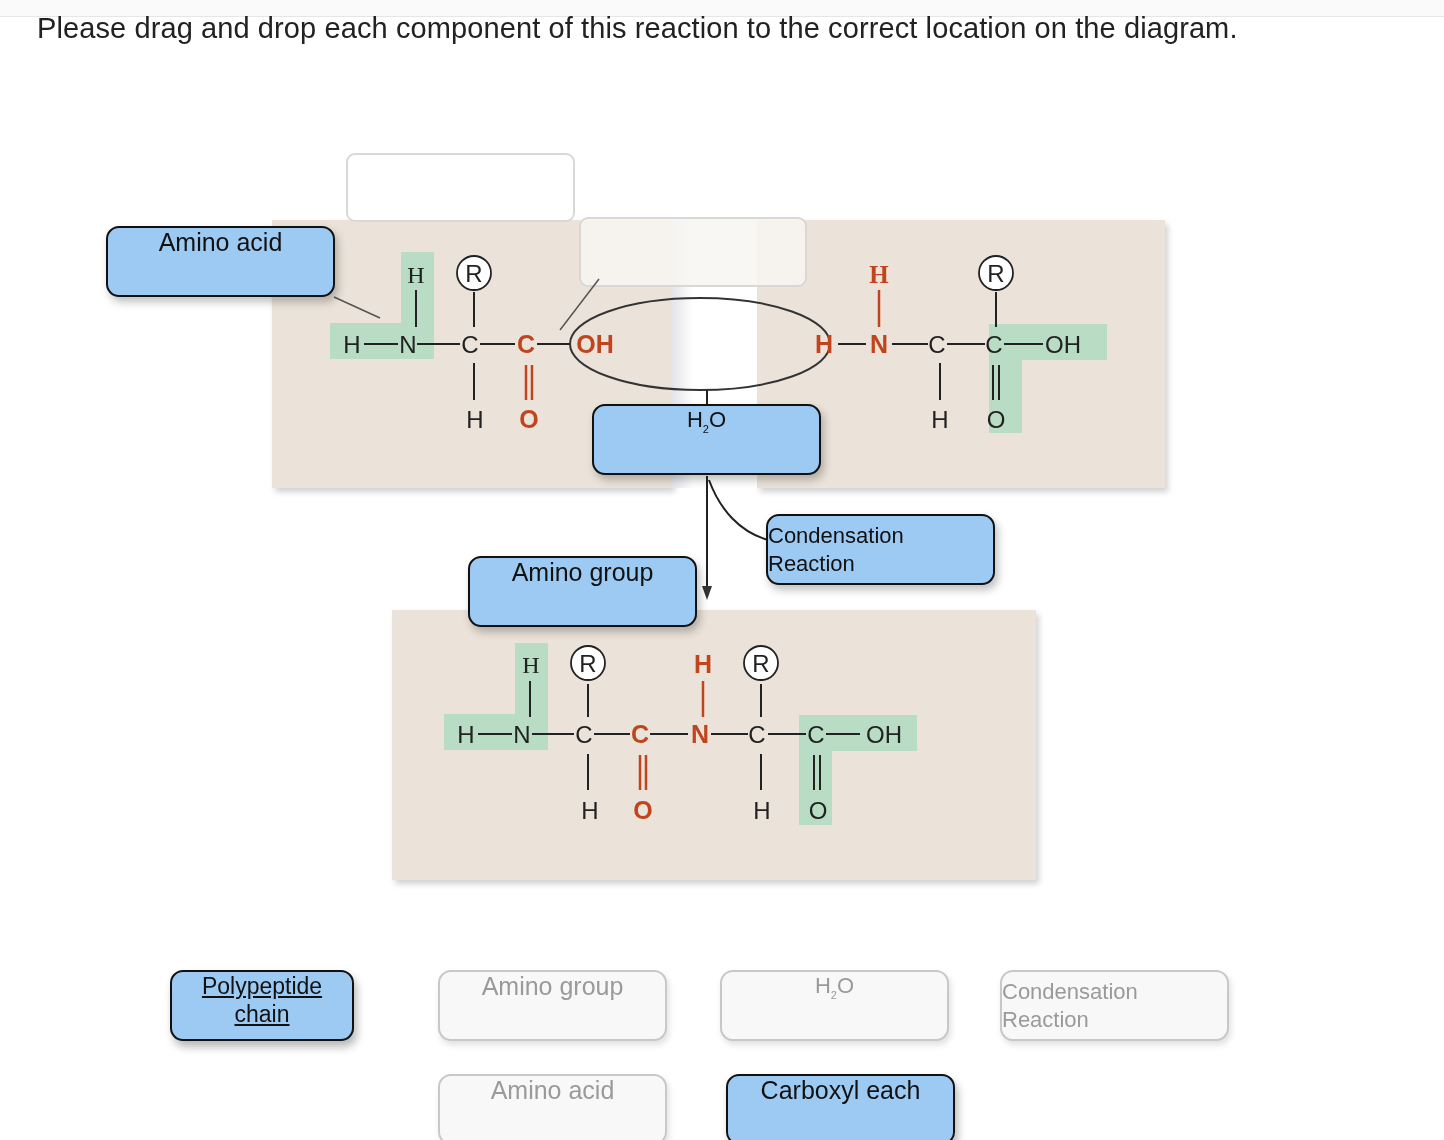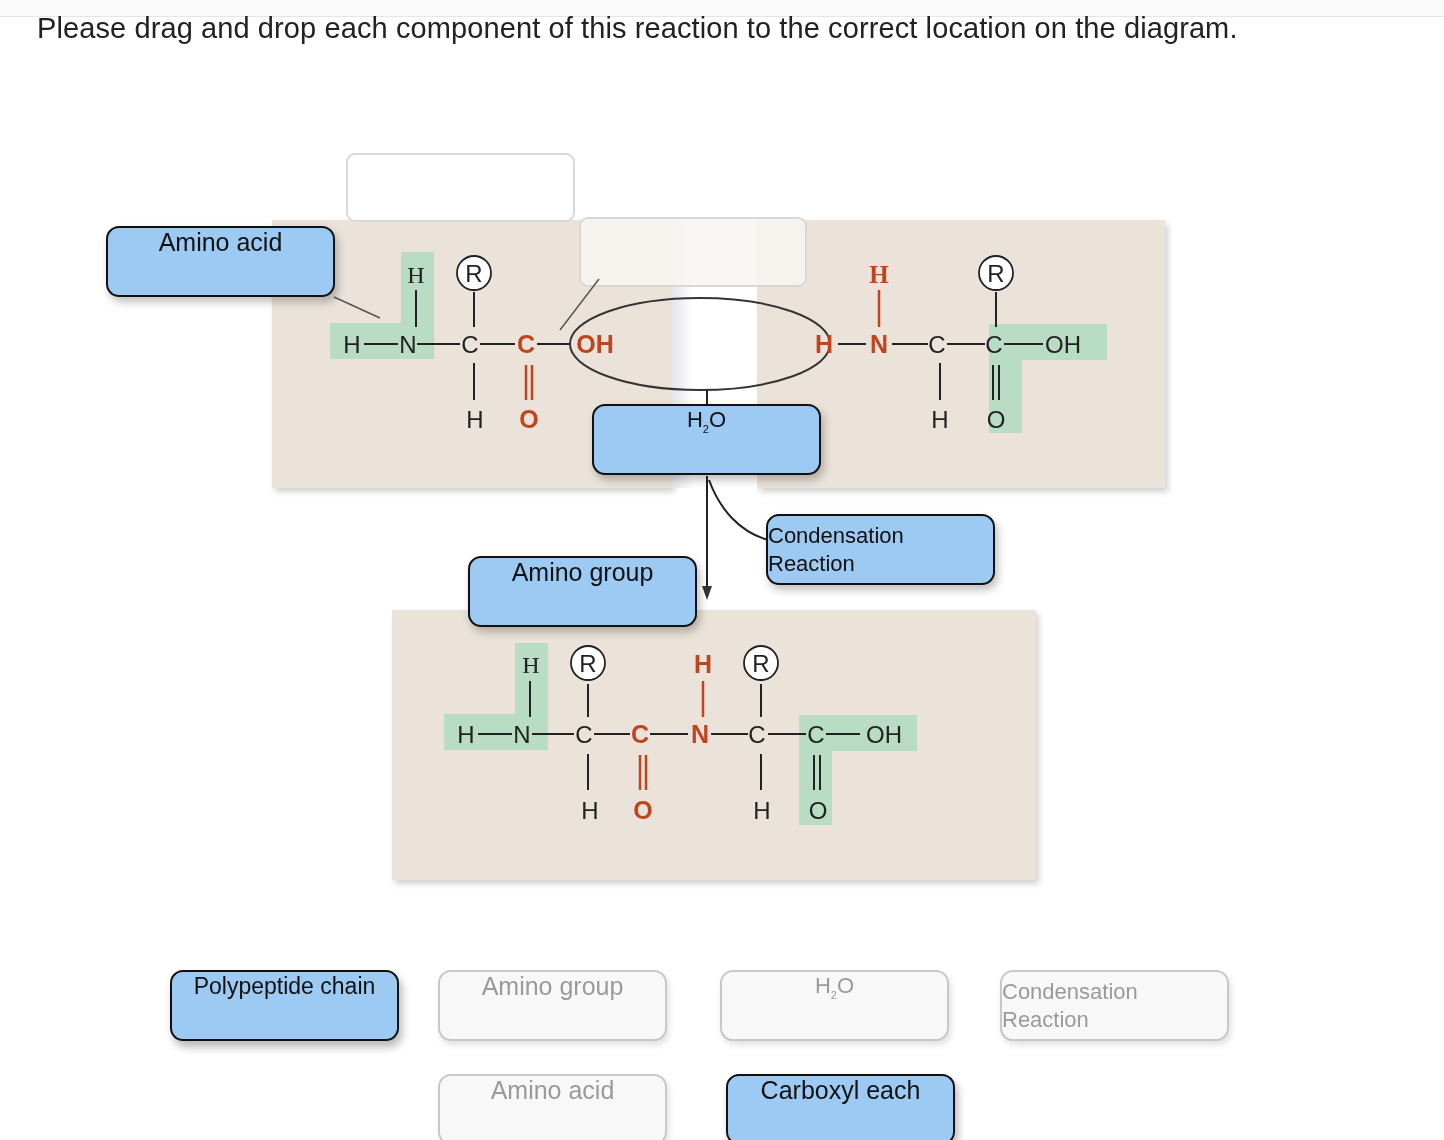--- a/index.html
+++ b/index.html
@@ -153,21 +153,21 @@
   <span><span>H</span><sub>2</sub><span>O</span></span>
 </div>
 <div class="chip placed" style="left:766px;top:514px;width:229px;height:71px;font-size:22px;flex-direction:column;">
   <span>Condensation</span>
   <span>Reaction</span>
 </div>
 <div class="chip placed" style="left:468px;top:556px;width:229px;height:71px;">
   <span>Amino group</span>
 </div>
 
-<div class="chip avail" style="left:170px;top:970px;width:229px;height:71px;">
+<div class="chip avail" style="left:170px;top:970px;width:184px;height:71px;text-decoration:underline;">
   <span>Polypeptide chain</span>
 </div>
 <div class="chip used" style="left:438px;top:970px;width:229px;height:71px;">
   <span>Amino group</span>
 </div>
 <div class="chip used" style="left:720px;top:970px;width:229px;height:71px;font-size:22px;">
   <span><span>H</span><sub>2</sub><span>O</span></span>
 </div>
 <div class="chip used" style="left:1000px;top:970px;width:229px;height:71px;font-size:22px;flex-direction:column;">
   <span>Condensation</span>

